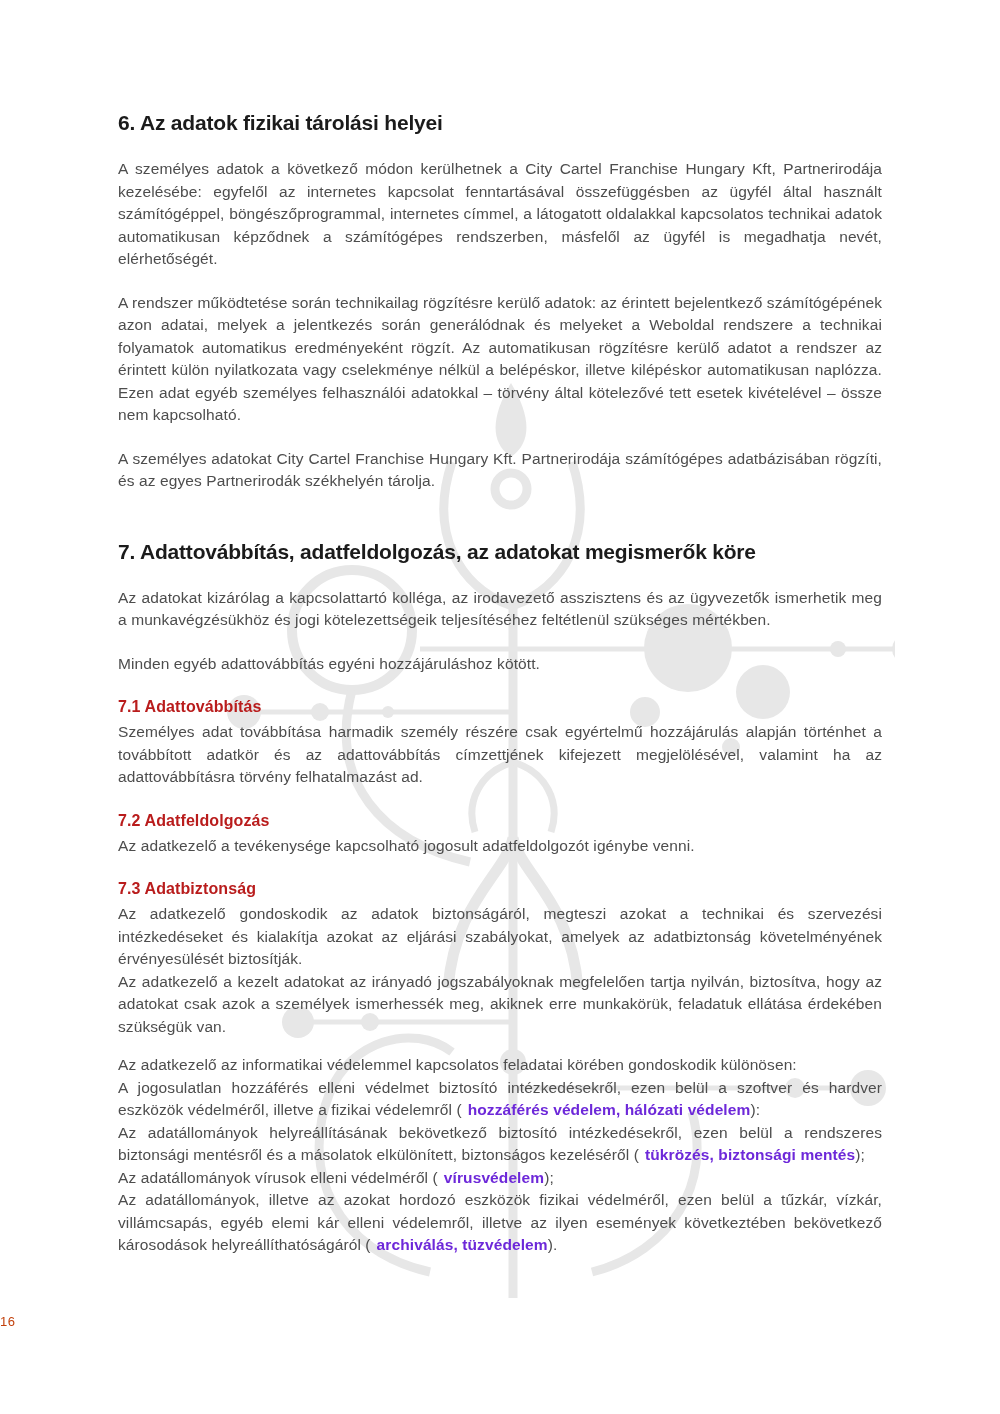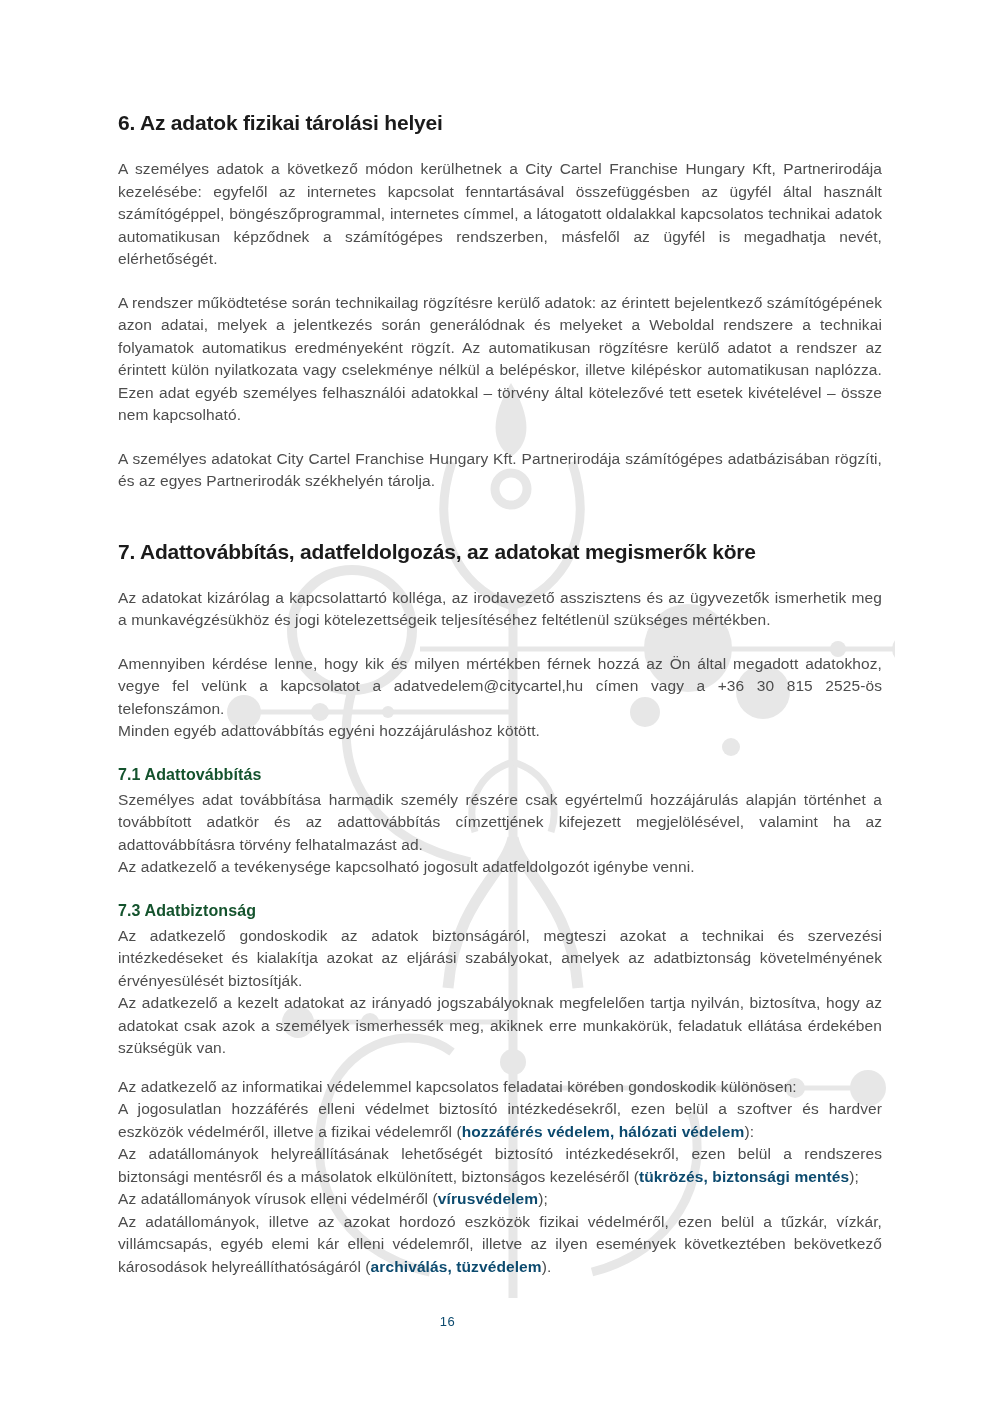--- a/index.html
+++ b/index.html
@@ -35,35 +35,35 @@
     color:#1b1b1b;
     letter-spacing:-0.2px;
     margin:0 0 22px 0;
     text-align:left;
     line-height:26px;
   }
   h1.section.second{margin-top:46px;}
   h2.sub{
     font-size:16px;
     font-weight:700;
-    color:#14532d;
+    color:#b91c1c;
     margin:21px 0 3px 0;
     text-align:left;
     line-height:22px;
   }
   p{margin:0;}
   p.gap{margin-bottom:21px;}
   p.biggap{margin-bottom:16px;}
-  strong{color:#0c4a6e;font-weight:700;}
+  strong{color:#6d28d9;font-weight:700;margin-left:6px;}
   .footer{
     position:absolute;
     left:0; right:0;
     top:1314px;
-    text-align:center;
-    color:#0c4a6e;
+    text-align:left;
+    color:#c2410c;
     font-size:13px;
     z-index:1;
     letter-spacing:0.5px;
   }
 </style>
 </head>
 <body>
 
 <div class="page">
 
@@ -107,37 +107,37 @@
 
     <h1 class="section">6. Az adatok fizikai tárolási helyei</h1>
 
     <p class="gap">A személyes adatok a következő módon kerülhetnek a City Cartel Franchise Hungary Kft, Partnerirodája kezelésébe: egyfelől az internetes kapcsolat fenntartásával összefüggésben az ügyfél által használt számítógéppel, böngészőprogrammal, internetes címmel, a látogatott oldalakkal kapcsolatos technikai adatok automatikusan képződnek a számítógépes rendszerben, másfelől az ügyfél is megadhatja nevét, elérhetőségét.</p>
     <p class="gap">A rendszer működtetése során technikailag rögzítésre kerülő adatok: az érintett bejelentkező számítógépének azon adatai, melyek a jelentkezés során generálódnak és melyeket a Weboldal rendszere a technikai folyamatok automatikus eredményeként rögzít. Az automatikusan rögzítésre kerülő adatot a rendszer az érintett külön nyilatkozata vagy cselekménye nélkül a belépéskor, illetve kilépéskor automatikusan naplózza. Ezen adat egyéb személyes felhasználói adatokkal – törvény által kötelezővé tett esetek kivételével – össze nem kapcsolható.</p>
     <p>A személyes adatokat City Cartel Franchise Hungary Kft. Partnerirodája számítógépes adatbázisában rögzíti, és az egyes Partnerirodák székhelyén tárolja.</p>
 
     <h1 class="section second">7. Adattovábbítás, adatfeldolgozás, az adatokat megismerők köre</h1>
 
     <p class="gap">Az adatokat kizárólag a kapcsolattartó kolléga, az irodavezető asszisztens és az ügyvezetők ismerhetik meg a munkavégzésükhöz és jogi kötelezettségeik teljesítéséhez feltétlenül szükséges mértékben.</p>
-    <p>Amennyiben kérdése lenne, hogy kik és milyen mértékben férnek hozzá az Ön által megadott adatokhoz, vegye fel velünk a kapcsolatot a adatvedelem@citycartel,hu címen vagy a +36 30 815 2525-ös telefonszámon.</p>
     <p>Minden egyéb adattovábbítás egyéni hozzájáruláshoz kötött.</p>
 
     <h2 class="sub">7.1 Adattovábbítás</h2>
     <p>Személyes adat továbbítása harmadik személy részére csak egyértelmű hozzájárulás alapján történhet a továbbított adatkör és az adattovábbítás címzettjének kifejezett megjelölésével, valamint ha az adattovábbításra törvény felhatalmazást ad.</p>
 
+    <h2 class="sub">7.2 Adatfeldolgozás</h2>
     <p>Az adatkezelő a tevékenysége kapcsolható jogosult adatfeldolgozót igénybe venni.</p>
 
     <h2 class="sub">7.3 Adatbiztonság</h2>
     <p>Az adatkezelő gondoskodik az adatok biztonságáról, megteszi azokat a technikai és szervezési intézkedéseket és kialakítja azokat az eljárási szabályokat, amelyek az adatbiztonság követelményének érvényesülését biztosítják.</p>
     <p class="biggap">Az adatkezelő a kezelt adatokat az irányadó jogszabályoknak megfelelően tartja nyilván, biztosítva, hogy az adatokat csak azok a személyek ismerhessék meg, akiknek erre munkakörük, feladatuk ellátása érdekében szükségük van.</p>
 
     <p>Az adatkezelő az informatikai védelemmel kapcsolatos feladatai körében gondoskodik különösen:</p>
 
     <p><span>A jogosulatlan hozzáférés elleni védelmet biztosító intézkedésekről, ezen belül a szoftver és hardver eszközök védelméről, illetve a fizikai védelemről (</span><strong>hozzáférés védelem, hálózati védelem</strong><span>):</span></p>
 
-    <p><span>Az adatállományok helyreállításának lehetőségét biztosító intézkedésekről, ezen belül a rendszeres biztonsági mentésről és a másolatok elkülönített, biztonságos kezeléséről (</span><strong>tükrözés, biztonsági mentés</strong><span>);</span></p>
+    <p><span>Az adatállományok helyreállításának bekövetkező biztosító intézkedésekről, ezen belül a rendszeres biztonsági mentésről és a másolatok elkülönített, biztonságos kezeléséről (</span><strong>tükrözés, biztonsági mentés</strong><span>);</span></p>
 
     <p><span>Az adatállományok vírusok elleni védelméről (</span><strong>vírusvédelem</strong><span>);</span></p>
 
     <p><span>Az adatállományok, illetve az azokat hordozó eszközök fizikai védelméről, ezen belül a tűzkár, vízkár, villámcsapás, egyéb elemi kár elleni védelemről, illetve az ilyen események következtében bekövetkező károsodások helyreállíthatóságáról (</span><strong>archiválás, tüzvédelem</strong><span>).</span></p>
 
 
   </div>
 
   <div class="footer">16</div>
 

